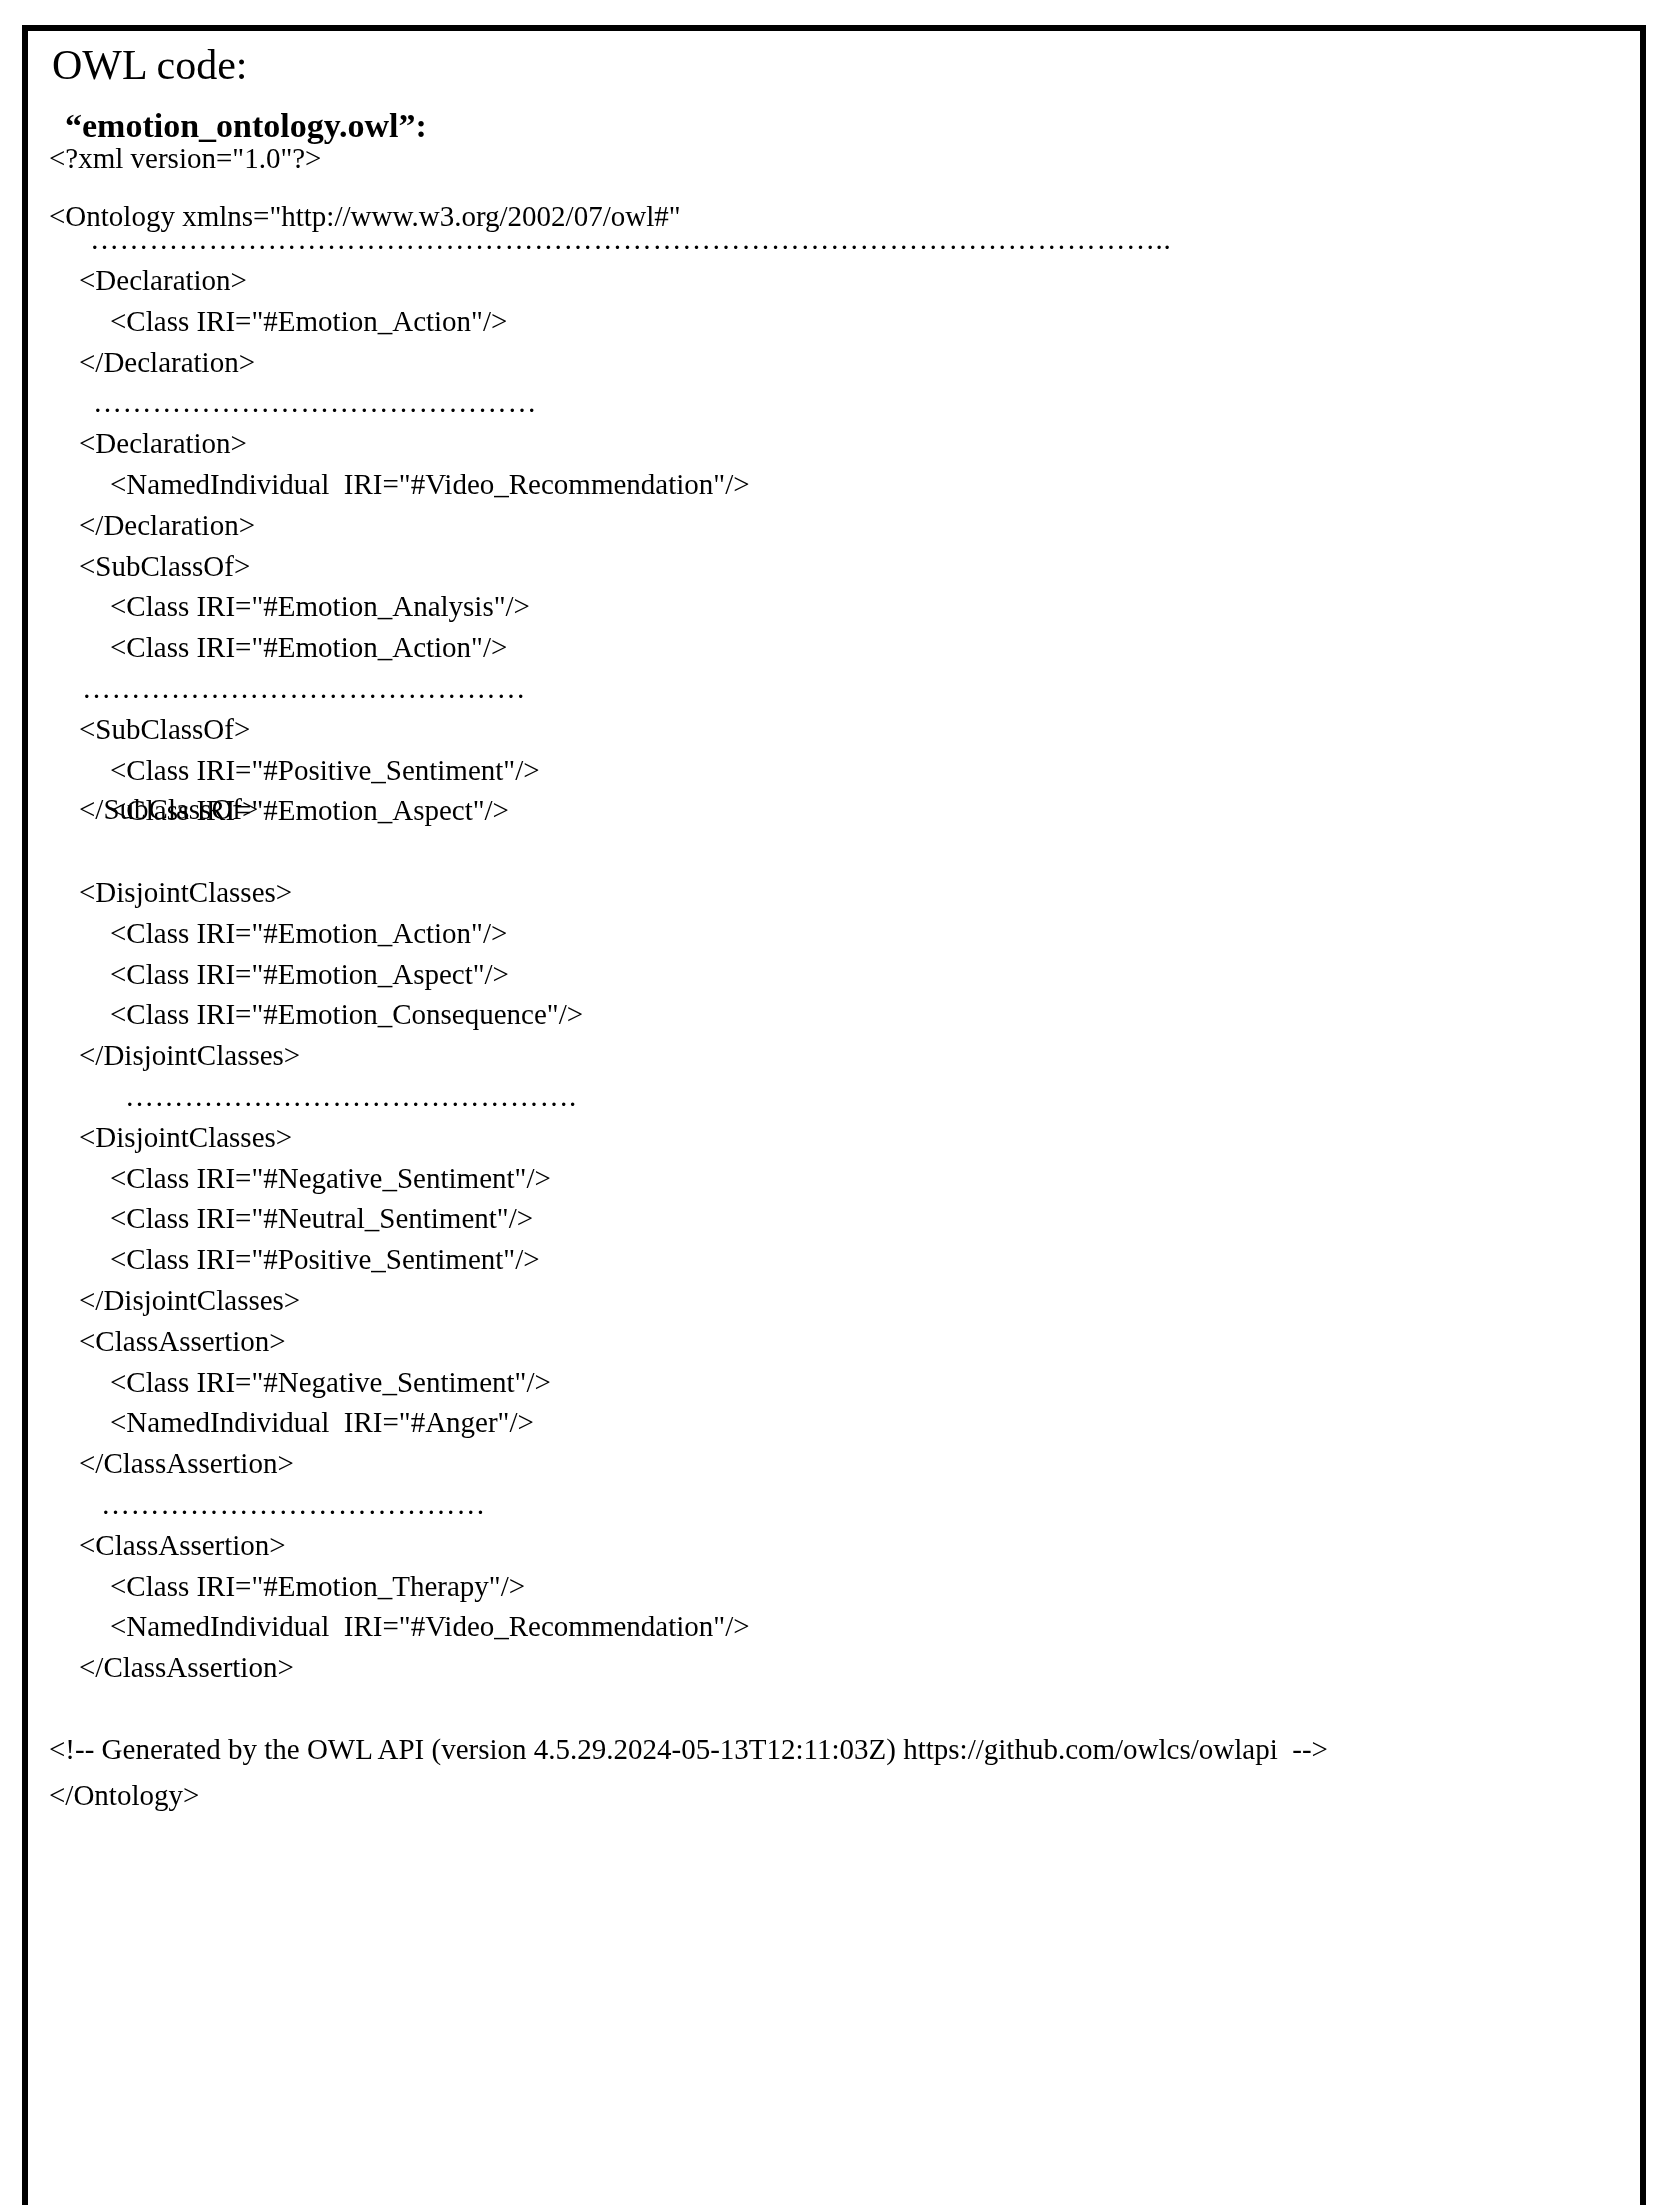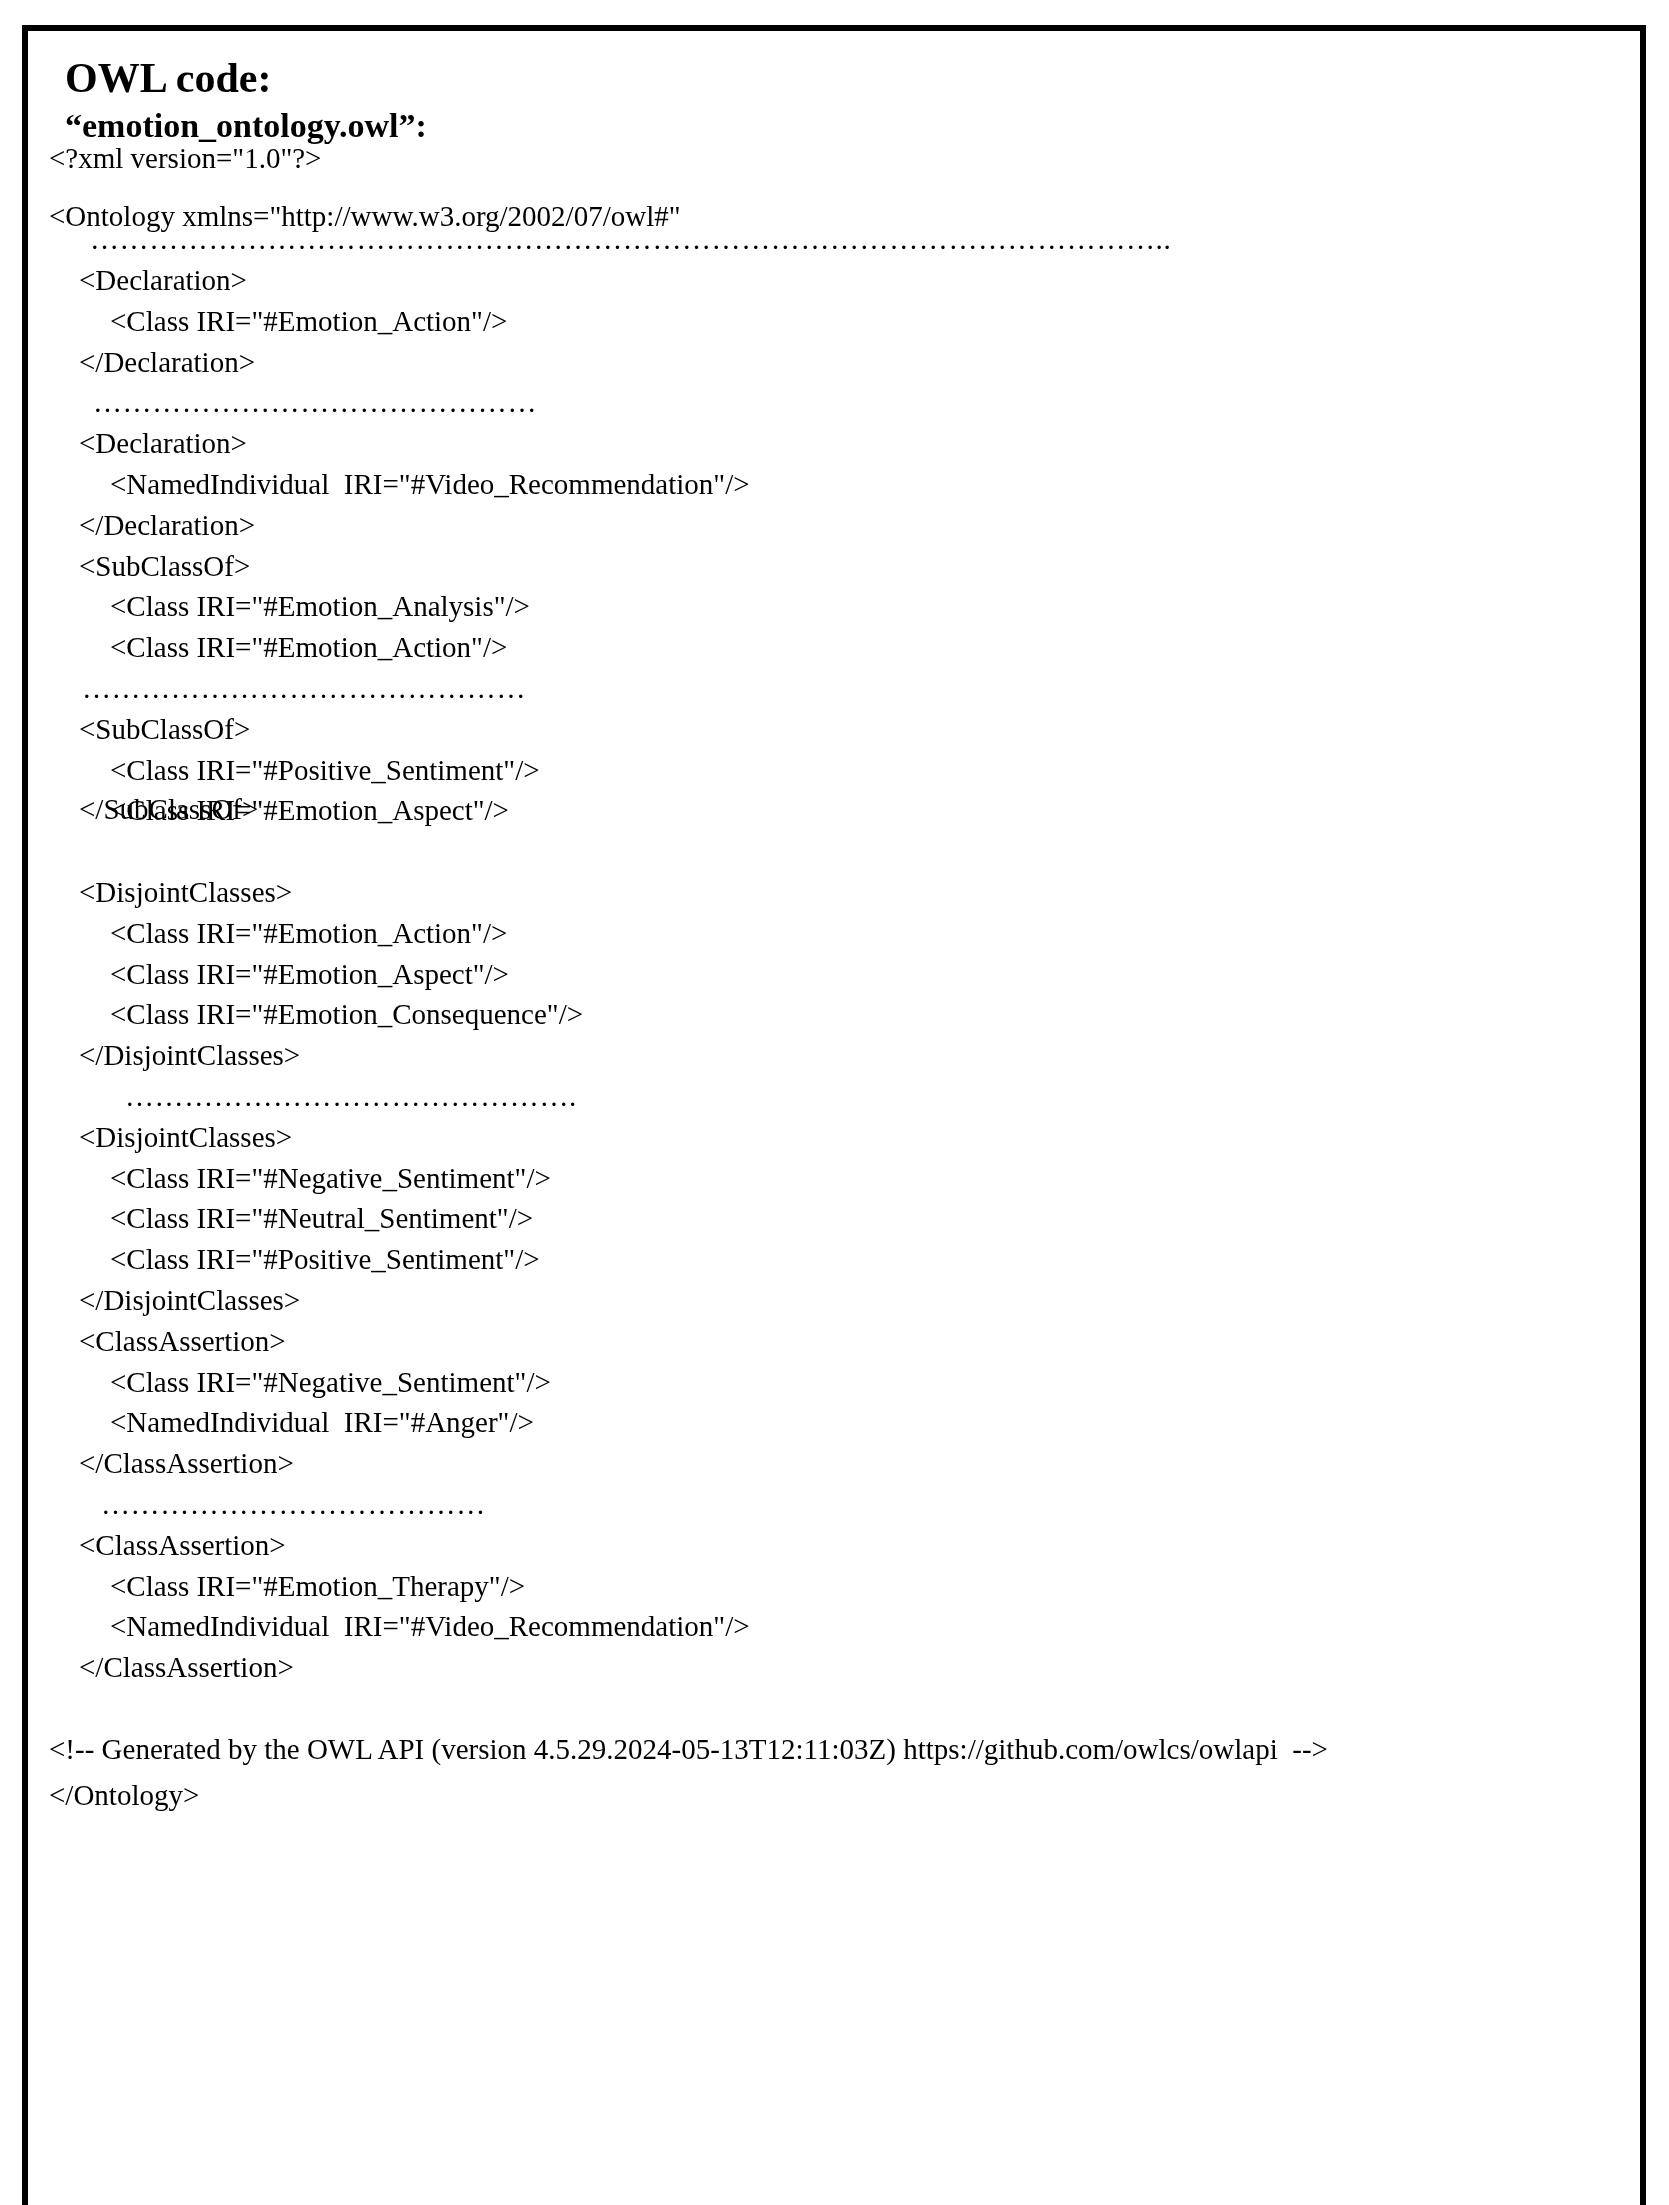--- a/index.html
+++ b/index.html
@@ -23,24 +23,24 @@
     height: 2270px;
     box-sizing: border-box;
     border: 6.2px solid #000000;
     background: #ffffff;
   }
   .title {
     position: absolute;
     left: 49px;
     top: 38px;
     font-size: 42px;
-    font-weight: bold;
+    font-weight: normal;
     line-height: 49px;
     white-space: pre;
-    margin: 16px;
+    margin: 3px;
   }
   .subtitle {
     position: absolute;
     left: 49px;
     top: 88px;
     font-size: 34px;
     font-weight: bold;
     line-height: 44px;
     white-space: pre;
     margin: 16px;

